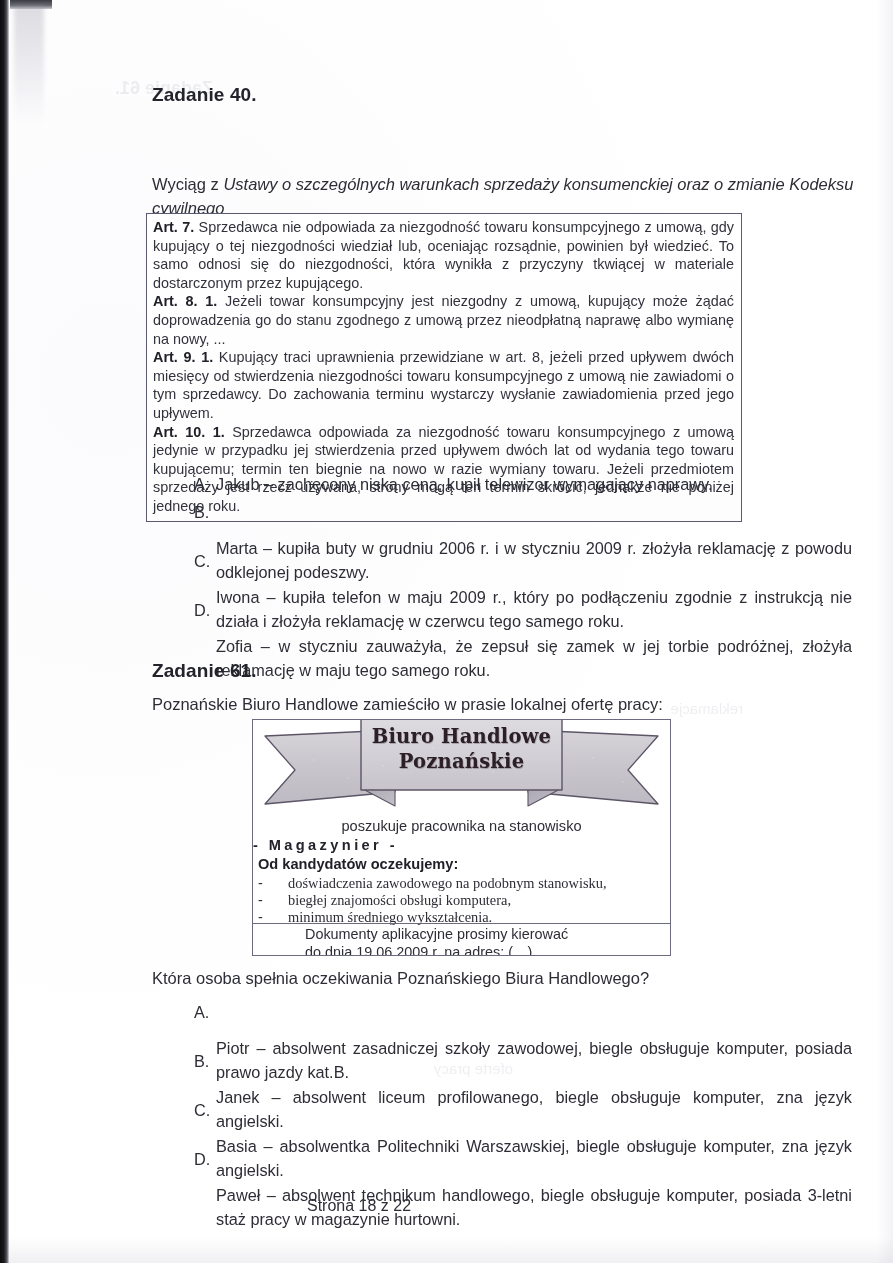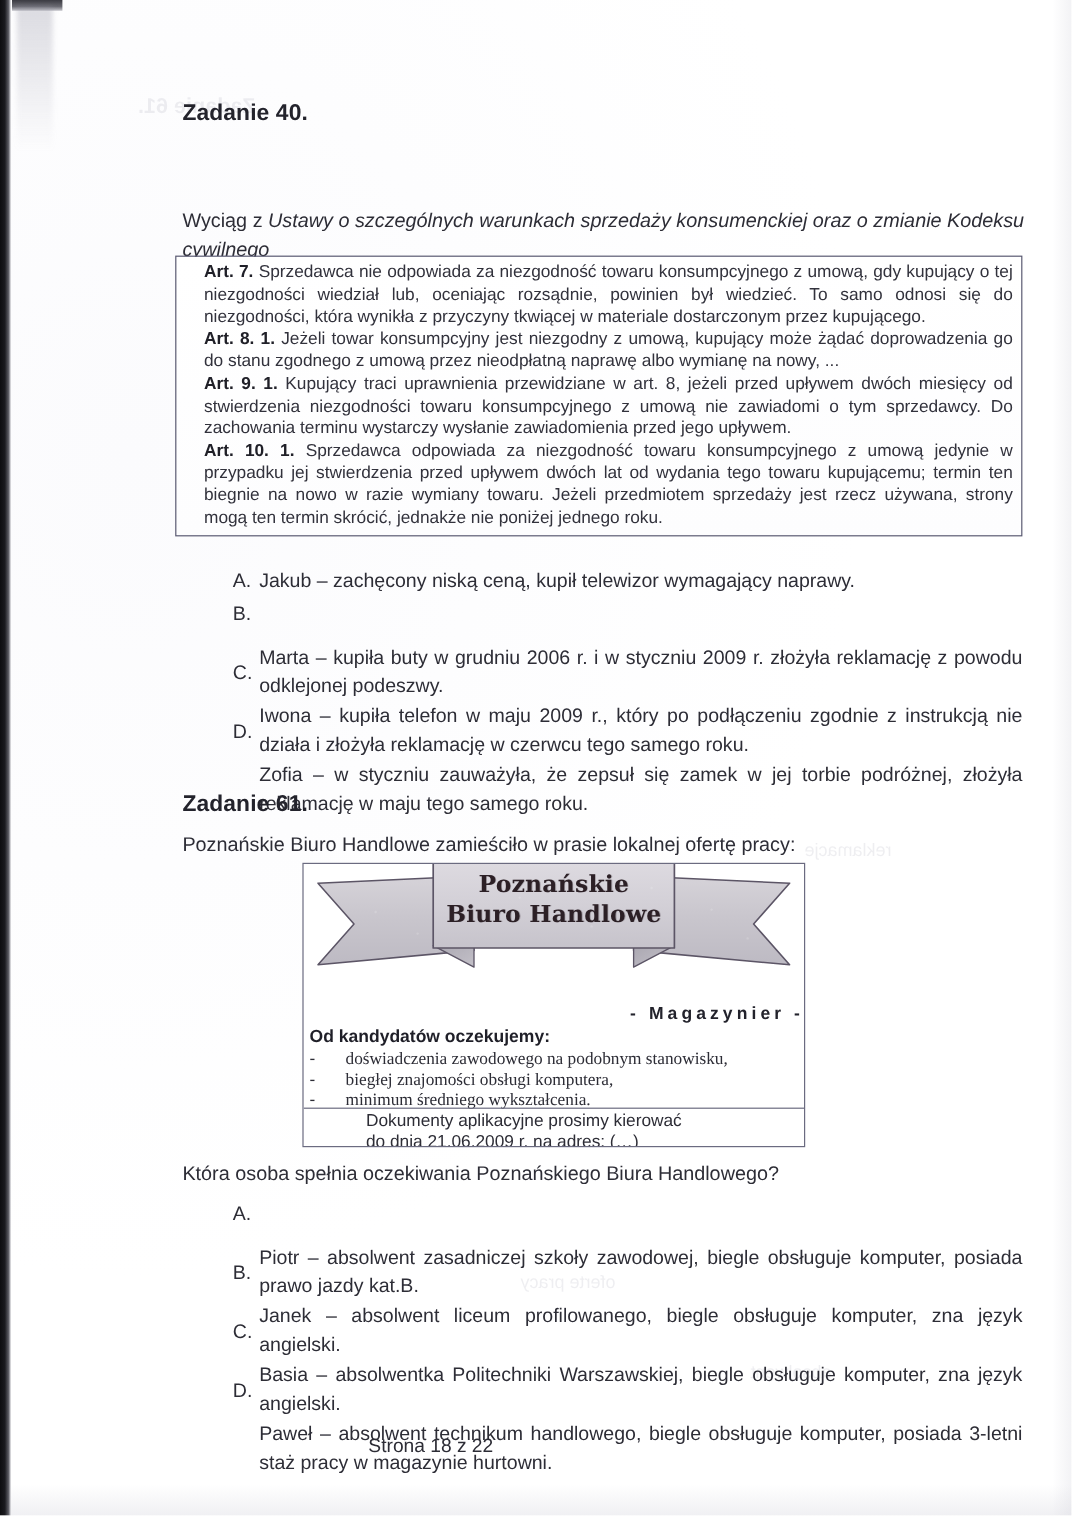--- a/index.html
+++ b/index.html
@@ -103,24 +103,24 @@
   }
   .src-line i {
     font-style: italic;
   }
 
   
   .legal-box {
     position: absolute;
     left: 146px;
     top: 213px;
-    width: 706px;
+    width: 596px;
     box-sizing: border-box;
     border: 1.3px solid #5a5a72;
-    padding: 4px 7px 5px 23px;
+    padding: 4px 7px 5px 6px;
     background: linear-gradient(180deg, #ffffff 0%, #fdfdfe 100%);
   }
   .legal-p {
     font-size: 14.4px;
     line-height: 18.6px;
     text-align: justify;
     color: #32323c;
     margin: 0;
   }
   .legal-p b {
@@ -181,21 +181,21 @@
     left: 0; top: 98px;
     width: 417px;
     text-align: center;
     font-size: 14.6px;
     color: #2d2d36;
   }
   .ad-line-pos {
     position: absolute;
     left: 0; top: 117px;
     width: 417px;
-    text-align: right;
+    text-align: left;
     font-size: 14.6px;
     font-weight: bold;
     letter-spacing: 3.4px;
     color: #23232c;
   }
   .ad-expect {
     position: absolute;
     left: 5px; top: 136px;
     font-size: 14.6px;
     font-weight: bold;
@@ -335,46 +335,47 @@
             <circle cx="95" cy="58" r="1"></circle>
           <circle cx="180" cy="28" r="1"></circle>
             <circle cx="240" cy="52" r="1"></circle>
           <circle cx="340" cy="38" r="1"></circle>
             <circle cx="370" cy="62" r="1"></circle>
           <circle cx="130" cy="46" r="1"></circle>
             <circle cx="290" cy="20" r="1"></circle>
         </g>
       </svg>
       <div class="banner-text">
+        <div>Biuro Handlowe</div>
         <div>Poznańskie</div>
-        <div>Biuro Handlowe</div>
       </div>
     </div>
 
+    <div class="ad-line-seek">poszukuje pracownika na stanowisko</div>
     <div class="ad-line-pos">- Magazynier -</div>
     <div class="ad-expect">Od kandydatów oczekujemy:</div>
 
     <div class="ad-req" style="top:155px;">
       <span class="dash">-</span>
       <span class="rtext">doświadczenia zawodowego na podobnym stanowisku,</span>
     </div>
     <div class="ad-req" style="top:172px;">
       <span class="dash">-</span>
       <span class="rtext">biegłej znajomości obsługi komputera,</span>
     </div>
     <div class="ad-req" style="top:189px;">
       <span class="dash">-</span>
       <span class="rtext">minimum średniego wykształcenia.</span>
     </div>
 
     <div class="ad-divider"></div>
 
     <div class="ad-foot">
       <div>Dokumenty aplikacyjne prosimy kierować</div>
-      <div>do dnia 21.06.2009 r. na adres: (…)</div>
+      <div>do dnia 19.06.2009 r. na adres: (…)</div>
     </div>
   </div>
 
   <div class="para" style="left:152px; top:966px; width:702px;">Która osoba spełnia oczekiwania Poznańskiego Biura Handlowego?</div>
 
   <div class="opt just" style="left:194px; top:1000px; width:658px;">
     <span class="letter">A.</span>
     <span class="otext">Piotr – absolwent zasadniczej szkoły zawodowej, biegle obsługuje komputer, posiada prawo jazdy kat.B.</span>
   </div>
 

